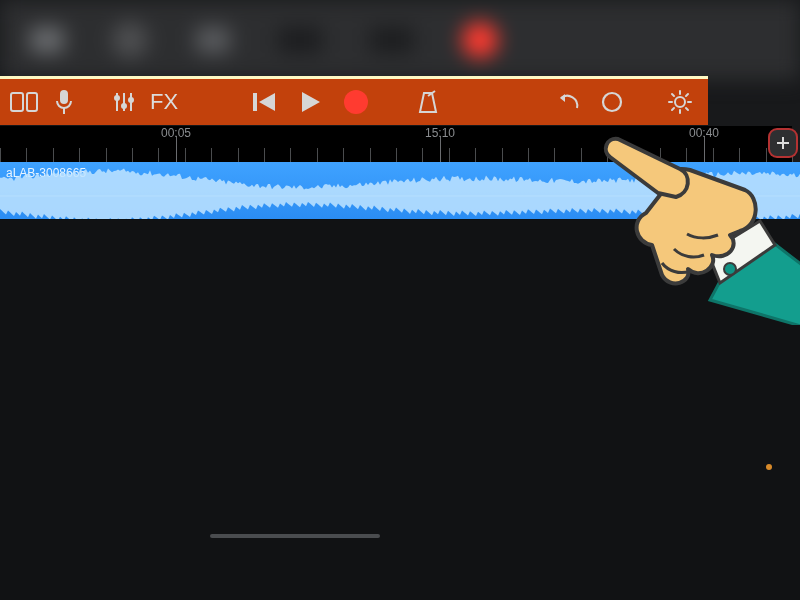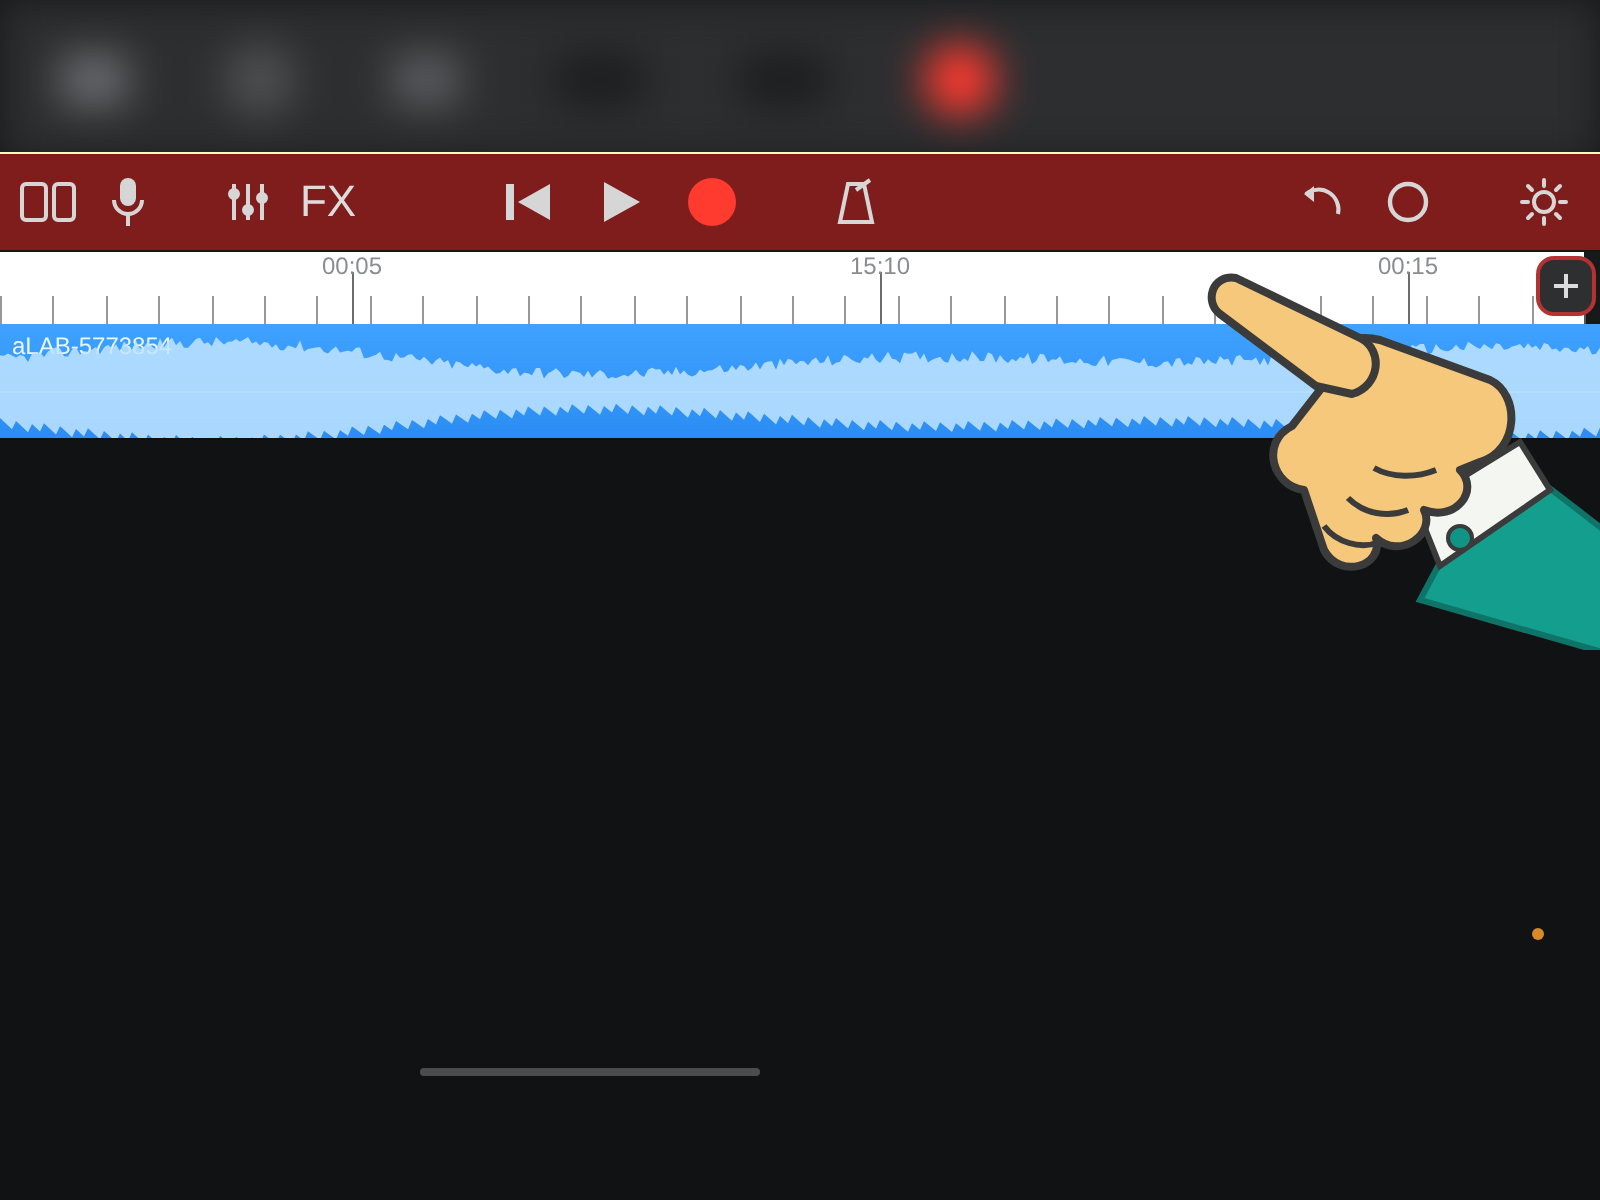--- a/index.html
+++ b/index.html
@@ -23,43 +23,43 @@
     align-items: center;
     height: 80px;
     padding-left: 30px;
     gap: 48px;
   }
   .blur-dot { width: 36px; height: 36px; border-radius: 50%; }
   .blur-rect { width: 34px; height: 26px; border-radius: 4px; }
   
   .toolbar {
     position: absolute;
-    left: 0; top: 76px; width: 800px; height: 50px;
-    background: #7f1d1d;
+    left: 0; top: 76px; width: 708px; height: 50px;
+    background: #c2410c;
     display: flex;
     align-items: center;
     z-index: 2;
-    border-top: 1px solid #fef9c3;
+    border-top: 3px solid #fef9c3;
     border-bottom: 1px solid #151618;
   }
   .toolbar .seg { display: flex; align-items: center; }
   .tb-btn {
     width: 40px; height: 50px;
     display: flex; align-items: center; justify-content: center;
     color: #dcdcdc;
   }
   .tb-btn svg { display: block; }
   .fx-label { font-size: 22px; font-weight: 500; color: #dcdcdc; padding: 0 8px; }
   .spacer-sm { width: 20px; }
   .spacer-lg { flex: 1; }
   
   .ruler {
     position: absolute;
     left: 0; top: 126px; width: 792px; height: 36px;
-    background: #ffffff;
+    background: #000000;
     z-index: 2;
   }
   .ruler .tick {
     position: absolute;
     top: 0;
     width: 1px;
     background: #6a6c6f;
   }
   .ruler .tick.minor { top: 22px; height: 14px; opacity: .7; }
   .ruler .tick.major { top: 10px; height: 26px; }
@@ -268,32 +268,32 @@
     <div class="tick minor" style="left: 686.4px;"></div>
     <div class="tick minor" style="left: 712.8px;"></div>
     <div class="tick minor" style="left: 739.2px;"></div>
     <div class="tick minor" style="left: 765.6px;"></div>
     <div class="tick minor" style="left: 792px;"></div>
     <div class="tick major" style="left: 176px;"></div>
     <div class="lbl" style="left: 176px;">00:05</div>
     <div class="tick major" style="left: 440px;"></div>
     <div class="lbl" style="left: 440px;">15:10</div>
     <div class="tick major" style="left: 704px;"></div>
-    <div class="lbl" style="left: 704px;">00:15</div>
+    <div class="lbl" style="left: 704px;">00:40</div>
   </div>
 
 <div class="add-btn">
   <svg width="16" height="16" viewBox="0 0 16 16" stroke="#dcdcdc" stroke-width="2">
     <line x1="8" y1="2" x2="8" y2="14"></line>
     <line x1="2" y1="8" x2="14" y2="8"></line>
   </svg>
 </div>
 
 <div class="track">
-  <div class="track-label">aLAB-5773854</div>
+  <div class="track-label">aLAB-3008665</div>
   <svg class="wave" viewBox="0 0 800 58" preserveAspectRatio="none">
       <path d="M0 34 L0 15.684696502057612 L2 15.865915998966873 L4 14.787335984445807 L6 15.689951644215771 L8 16.70365089943065 L10 15.513880737689526 L12 16.028313538378676 L14 19.043513392817836 L16 14.911602419693736 L18 14.20692707627083 L20 14.392724465875542 L22 16.48778864215628 L24 13.733136910626143 L26 12.258676127999802 L28 11.749868999839311 L30 12.114400377026662 L32 16.14884355158269 L34 16.2053265523535 L36 12.858198441085925 L38 11.570695609413498 L40 15.361608077273516 L42 13.47194579327395 L44 14.03160493752663 L46 12.726034227460133 L48 11.462901227121538 L50 15.038758660472084 L52 11.80571072917591 L54 10.338079435375512 L56 12.099070909940295 L58 10.107441746667583 L60 13.60416534290695 L62 8.719098247070107 L64 11.137646513479098 L66 12.767432064995237 L68 8.404959063860701 L70 12.402280291173067 L72 11.333663535401278 L74 8.662257990338805 L76 11.406760662876636 L78 12.80808279096517 L80 6.996016272119622 L82 11.655900102808939 L84 8.69528682905312 L86 6.910609008537833 L88 10.653845684539284 L90 8.499188871935822 L92 11.909710055565462 L94 11.904026701171517 L96 9.722968779160713 L98 7.496245301380021 L100 6.90911087110042 L102 9.869032246376893 L104 9.172354916935483 L106 11.170969694718835 L108 6.43897931820273 L110 8.439365070576521 L112 10.190653411860925 L114 8.933582625016982 L116 8.79776947608023 L118 7.468375888334478 L120 8.852775630519602 L122 7.747221019048183 L124 6.503509634185846 L126 9.695651050130746 L128 8.786533578907676 L130 10.794591027973166 L132 8.960469471408338 L134 9.413694034557182 L136 11.839335691949067 L138 10.144678078325391 L140 13.125884312571948 L142 13.134663834340234 L144 10.744939253123253 L146 11.419513209533523 L148 12.176735248514124 L150 8.25716870419647 L152 13.790257596102382 L154 12.460993536371873 L156 12.176582647682569 L158 11.733112491511768 L160 11.482219006377328 L162 13.997753455679842 L164 14.742449384754856 L166 12.734589586731044 L168 11.21467307677782 L170 14.312082074314254 L172 13.711748992739771 L174 13.320823436236857 L176 13.935339203185801 L178 11.906881295722627 L180 11.809252934962405 L182 17.1051425814027 L184 16.812790960014222 L186 16.172658089519814 L188 15.314090315356562 L190 13.921987345811274 L192 17.903469290814886 L194 18.054543702877954 L196 18.72677261964641 L198 14.493939607554793 L200 16.81871680605264 L202 16.71933197187924 L204 15.436235522861946 L206 15.09876758071426 L208 17.391825012311443 L210 18.222528468923663 L212 16.386889422890164 L214 18.236477201221255 L216 20.34508601561995 L218 18.175401988420163 L220 16.745670173944397 L222 19.29636157479058 L224 17.95684015256522 L226 22.412029832587994 L228 18.569081502101778 L230 19.224040001531527 L232 20.728511108345533 L234 21.656328513083203 L236 19.470220787125044 L238 21.188478341792223 L240 20.051620378375873 L242 22.189061828709168 L244 21.285780285908984 L246 23.248982924928114 L248 24.874773412573575 L250 24.514818806661903 L252 22.743016443997725 L254 25.022160816878216 L256 22.370610437842302 L258 22.028954692400582 L260 26.12668067949896 L262 24.34884003948681 L264 24.602715769378264 L266 25.68448902521351 L268 21.945905911345363 L270 21.96094425649532 L272 27.19248037644196 L274 24.658955823223945 L276 23.60104412075902 L278 22.148317486799815 L280 23.985913541166937 L282 27.021202000219233 L284 26.050451357540958 L286 23.425495550845064 L288 23.720400615111643 L290 24.398131322000122 L292 26.477217805593344 L294 23.198422174551148 L296 26.691405110770475 L298 24.641392454668143 L300 22.955841777221437 L302 24.431108938920644 L304 27.419114635806 L306 26.49401093278006 L308 27.118847784404444 L310 26.312239543407667 L312 25.315031457148148 L314 26.25696615229359 L316 24.823350107994507 L318 22.92172011784596 L320 25.348509740947385 L322 26.45571574238574 L324 22.817564523482098 L326 21.897178542156198 L328 22.713242723777313 L330 22.506670862883173 L332 25.407272016161418 L334 23.10041688710024 L336 25.493704202726576 L338 21.383627082861043 L340 25.122239402329356 L342 23.28382214657961 L344 25.331549761163842 L346 26.284156495550832 L348 25.382602741744723 L350 22.756741368191122 L352 24.091984049458723 L354 23.295967592190028 L356 23.165220257819847 L358 22.051828082564235 L360 20.530101195186134 L362 24.06324013304672 L364 23.670002156953398 L366 20.591367565316666 L368 22.95720600812859 L370 20.452942801275405 L372 20.986225241695827 L374 23.353588923894854 L376 21.907124058320505 L378 19.221141792107666 L380 22.75884053268943 L382 19.53897227477151 L384 18.80250893116016 L386 18.679308667927806 L388 22.85478224439401 L390 17.23655935839171 L392 20.62115499728091 L394 17.36063579516279 L396 18.02928639673816 L398 20.090275828243797 L400 18.56232387588974 L402 18.6863674722091 L404 20.59222709072021 L406 17.965273149288393 L408 16.71309242256151 L410 19.63215446384006 L412 19.074478036728355 L414 15.61429755689877 L416 20.714729544286037 L418 19.394439086012937 L420 18.8943063103329 L422 15.344092871858685 L424 16.429108448329362 L426 18.05687724915103 L428 19.023804535929024 L430 19.68184315519177 L432 16.605160083488258 L434 17.256802985023064 L436 14.655366781974081 L438 18.041660237619567 L440 19.54537255238213 L442 16.85173997287833 L444 13.868212414043274 L446 17.39112009438043 L448 17.772340184367497 L450 19.585963468029895 L452 14.294961017673888 L454 14.91785088175222 L456 14.695364785815688 L458 13.757114846484868 L460 17.78826029835711 L462 14.696174233744937 L464 19.277110355123092 L466 17.882869740142823 L468 17.087467619053573 L470 16.353800164354148 L472 18.700311292477195 L474 19.367659477293586 L476 14.485384575205572 L478 17.73857466158094 L480 19.034532878263533 L482 17.16944429187935 L484 18.495042762641724 L486 13.585277823343525 L488 15.9029815682096 L490 18.466535551268066 L492 18.5165376938853 L494 14.182469201095905 L496 15.149361486346248 L498 19.32446310425766 L500 15.50390669100387 L502 18.039375911885905 L504 19.504772415677415 L506 17.362882795303186 L508 18.63204555440476 L510 16.552818079338 L512 17.25464361614002 L514 14.422518251995186 L516 19.963657900723753 L518 18.674165291810485 L520 14.905696962485745 L522 15.23213025236689 L524 19.116230300164233 L526 17.57631704195279 L528 17.85293221050876 L530 16.075506335208175 L532 19.92902574198442 L534 19.320699552841177 L536 19.046626684418136 L538 19.458462845108144 L540 17.13008753022674 L542 19.52427101473777 L544 19.65934134304254 L546 20.775851315344198 L548 21.003245470104122 L550 18.026527062112926 L552 15.752925035704997 L554 20.978560992652817 L556 18.05511615428501 L558 17.55649831738064 L560 16.945508803401435 L562 17.24050940063335 L564 17.682089298819395 L566 18.399732015876662 L568 19.078482316302107 L570 19.625613120883898 L572 16.837292407347885 L574 21.065250101582155 L576 20.883444959096373 L578 21.754731436387054 L580 20.697526551894768 L582 18.952476736254454 L584 18.64912467155597 L586 21.47257611934794 L588 17.330166737134753 L590 17.01812888313322 L592 20.88825840907296 L594 19.514581440841948 L596 20.360021146796655 L598 16.44306449357431 L600 17.00442898926329 L602 20.173729413806136 L604 17.63614453652861 L606 19.299083820707136 L608 19.958854115105883 L610 15.967326332434379 L612 17.898602114695315 L614 17.215680485411852 L616 20.937124488743038 L618 16.30372781551519 L620 15.445181416216471 L622 18.046740101021168 L624 18.015889126929302 L626 18.149010772126125 L628 16.798050897685187 L630 20.537185496757196 L632 16.82948723140538 L634 20.693591957266538 L636 15.3703652362348 L638 14.989568837382976 L640 15.236527226353836 L642 18.01879404347065 L644 16.132818570833237 L646 15.930612188682058 L648 13.986414821328829 L650 17.763361372967758 L652 14.280148153696569 L654 18.777699296091 L656 17.385833162690794 L658 13.789928744768535 L660 17.897592052766033 L662 18.505322498795298 L664 17.965179271613067 L666 14.851447704489395 L668 12.627305636401424 L670 12.311489766993482 L672 13.144962005754437 L674 15.257575815871832 L676 12.334742553230484 L678 16.284097801030978 L680 11.902167700510052 L682 15.541035278251009 L684 15.7750067705779 L686 12.067277945531629 L688 13.43660042293033 L690 15.12394799301956 L692 13.25918293422015 L694 15.52772233048374 L696 11.837204388766732 L698 12.98415475713367 L700 13.320652844000975 L702 15.420998139030317 L704 14.748376536179318 L706 10.321526659414438 L708 11.381406191587587 L710 10.057858206973837 L712 10.036277507962762 L714 15.224276966390413 L716 14.418353869992593 L718 9.970556274453237 L720 12.455149361513868 L722 13.335281803601951 L724 13.629652135426863 L726 12.579175132982446 L728 10.31364820038511 L730 12.518417764965097 L732 13.101045681017403 L734 8.85797564260643 L736 10.141199605805852 L738 11.524924220741973 L740 12.472237273794871 L742 10.001774140297478 L744 11.354384248057933 L746 12.659797552014957 L748 9.603291020320722 L750 10.09235513212905 L752 12.923360387350442 L754 12.448223828618396 L756 11.241075575694072 L758 10.764925372518782 L760 10.038329147105657 L762 12.302055584443739 L764 9.685752712569023 L766 11.87461450193836 L768 10.776047478223028 L770 13.186337348619787 L772 9.457315641757717 L774 10.163026361259874 L776 12.766392652999322 L778 12.285883486069238 L780 13.962180347467438 L782 11.924843950476028 L784 11.85898095669694 L786 13.671910711685012 L788 14.159831994100372 L790 11.674489778282652 L792 12.789842010130446 L794 10.968726396149926 L796 15.229527205517954 L798 14.81284208498629 L800 11.848148886434728 L800 51.75443014461652 L798 56.294757054557294 L796 54.829079696838946 L794 53.357246293711654 L792 51.87911375118642 L790 56.39454781992161 L788 54.90342324346042 L786 53.40562389362737 L784 57.90104289291024 L782 56.389582723672866 L780 54.87115532406268 L778 53.34568217049642 L776 57.81309434662657 L774 56.2733325987102 L772 54.72634737732197 L770 53.17209886537198 L768 57.610556992409215 L766 56.04170143521091 L764 54.46552160467752 L762 58.88201661907291 L760 57.291195263668754 L758 55.693075936871416 L756 54.087686582929194 L754 58.47506461133671 L752 56.85525680307231 L750 55.22831920382306 L748 53.59431700437064 L746 57.95332440832922 L744 56.30542448744525 L742 54.65070902468568 L740 58.98927834535964 L738 57.321241136534496 L736 55.646714255024676 L734 53.965822524247294 L732 58.27869852025458 L730 56.58548234726835 L728 54.88632140305671 L726 53.18137013450726 L724 57.470789783765056 L722 55.754748125316866 L720 54.0334191944158 L718 58.30698300725271 L716 56.575625273292104 L714 54.83953710020143 L712 53.09891469181277 L710 57.35395903956564 L708 55.60487560788866 L706 53.85187401398623 L704 52.09516770250381 L702 56.33497361555255 L700 54.57151185858039 L698 52.80500536258201 L696 57.03567954314498 L694 55.26376195683388 L692 53.48948195541696 L690 51.71307033844322 L688 55.934759004679094 L686 54.15478060291581 L684 52.37336818265817 L682 50.59075484520578 L680 54.807173395636596 L678 53.0228559962006 L676 51.23803382162922 L674 55.45293671686292 L672 53.66779285769487 L670 51.8828284148247 L668 50.098267221810325 L666 54.31433044739987 L664 52.53123627271914 L662 50.749199573782334 L660 48.968431609785405 L658 53.18913971763326 L656 51.41152701314161 L654 49.63579209934484 L652 53.862128782330366 L650 52.0907257950083 L648 50.32176652921363 L646 48.555428776525574 L644 52.79188447817537 L642 51.031299484400655 L640 49.27383332359005 L638 47.51963898154707 L636 51.76886269118757 L634 50.02164373296915 L632 48.27811424633499 L630 52.538399052438464 L628 50.80261548839787 L626 49.07087325331346 L624 47.34327426626187 L622 51.6199125364648 L620 49.900874045811214 L618 48.186236643893714 L616 46.476069955701405 L614 50.77043530209282 L612 49.069385633153544 L610 47.372965474524094 L608 51.681210886764674 L606 49.9941494378039 L604 48.31180018849945 L602 46.63417369131919 L600 50.96127200213215 L598 49.29308870507889 L596 47.62960895047233 L594 45.970809505660114 L592 50.316658818760935 L590 48.667117095168315 L588 47.02213638669615 L586 51.3816606932222 L584 49.745626076667 L582 48.11396078712751 L580 46.486585400967186 L578 50.86341297064624 L576 49.244349186058884 L574 47.629292547127164 L572 46.018134547384626 L570 50.410759868266865 L568 48.80704658381012 L566 47.20686637544395 L564 51.6100847565491 L562 50.01656130643736 L560 48.42614991339617 L558 46.83869902642782 L556 51.254051915299726 L554 49.67204693851067 L552 48.092517818765636 L550 46.5152939255414 L548 50.94020056431413 L546 49.367059272010835 L544 47.795688118236924 L542 52.22590201182415 L540 50.657513012234915 L538 49.09033064535201 L536 47.524162223176326 L534 51.95881316694932 L532 50.394087333211985 L530 48.829787342307725 L528 47.265714908832805 L526 51.70167117353542 L524 50.13745703616199 L522 48.57287348874796 L520 53.007721948849834 L518 51.44180459221495 L516 49.87492468438661 L514 48.30688691074331 L512 52.737497704473526 L510 51.16656557199009 L508 49.59390141529221 L506 48.01931885078735 L504 52.442634524090636 L502 50.86366842032509 L500 49.28224416945255 L498 53.69818934617257 L496 52.111335763934335 L494 50.52151976261528 L492 48.928582489429324 L490 53.33237017263765 L488 51.732734387645245 L486 50.129532315077725 L484 48.5226269904447 L482 52.91188754500804 L480 51.29718943748656 L478 49.67841467624173 L476 54.05545203160325 L474 52.42819723800758 L472 50.79655318563728 L470 49.16043010126501 L468 53.51974571802087 L466 51.87442543381902 L464 50.22440245819527 L462 48.56961794732502 L460 52.91002112700765 L458 51.245569403421605 L456 49.576228461472 L454 53.901972350571015 L452 52.222783557709576 L450 50.53865306769775 L448 48.84958041046976 L446 53.155573695368915 L444 51.456649632346554 L442 49.75283354002852 L440 48.04415934062199 L438 52.33066954165466 L436 50.612415204557905 L434 48.88945590012471 L432 53.16185965089259 L430 51.42970286052091 L428 49.693070230251294 L426 47.95205466255866 L424 52.20675715211957 L422 50.45728666424307 L420 48.70376000092786 L418 46.946301654727804 L416 51.18504365062604 L414 49.420125376135275 L412 47.65169339985975 L410 51.87990127877124 L408 50.10490935446805 L406 48.32688453870263 L404 46.54600008847919 L402 50.762435371038194 L400 48.97637561905975 L398 47.188011676432595 L396 45.39753973494908 L394 49.60516106230074 L392 47.81108172176137 L390 46.015512283957705 L388 50.2186675311391 L386 48.42076615436924 L384 46.62203044407366 L382 44.82268597438674 L380 49.02296128175128 L378 47.223087538232775 L376 45.42329822001844 L374 43.623828771578395 L372 47.82491626597346 L370 46.02679906179979 L368 44.22971645726609 L366 48.43390834190369 L364 46.63961484641361 L362 44.84707599115829 L360 43.056531333807506 L358 47.26821961665013 L356 45.48237841408438 L354 43.69924378079912 L352 41.91904990115856 L350 46.14202874030121 L348 44.36840969746216 L346 42.598419262024926 L344 46.83228067280548 L342 45.07021358106723 L340 43.31243371776043 L338 41.559152565474164 L336 45.81057703558244 L334 44.06690915105913 L332 42.328345735428556 L330 40.59507810831024 L328 44.8672917880072 L326 43.14516620157744 L324 41.42887440281794 L322 45.71858279857947 L320 44.014450883818796 L318 42.31663098578292 L316 40.62526801770695 L314 44.940499242394026 L312 43.2624540460318 L310 41.5912537225856 L308 39.9270112690935 L306 44.26983119217317 L304 42.61980932603463 L302 40.977032662276514 L300 45.341579191727305 L298 43.713517758575406 L296 42.092907927014785 L294 40.47979986061533 L292 44.87423421460868 L290 43.27624204126213 L288 41.68584470849479 L286 40.10305383187099 L284 44.52787122008718 L282 42.96028883404938 L280 41.4002887596187 L278 45.84784319408308 L276 44.30291444639399 L274 42.765454951186825 L272 41.235407296584604 L270 45.712704265764316 L268 44.19726889224611 L266 42.689014528845604 L264 41.18784493021021 L262 45.693654348840916 L260 44.20632764448158 L258 42.725740406738964 L256 47.25175909077723 L254 45.78424116591266 L252 44.32303527691511 L250 42.867981417804984 L248 47.41891111791651 L246 45.975647639980224 L244 44.538006189960825 L242 43.10579413836902 L240 47.67881125275021 L238 46.25684994103606 L236 44.839695505430136 L234 49.42712640648283 L232 48.01891453699678 L230 46.61482550538953 L228 45.21461892812643 L226 49.818048730823904 L224 48.42486345761061 L222 47.03480658832203 L220 45.64761686309264 L218 50.26302861389932 L216 48.88077210259928 L214 47.50057386499648 L212 52.12215706046187 L210 50.74524182662441 L208 49.36954563864254 L206 47.994783672559215 L204 52.62066917223719 L202 51.246913819366554 L200 49.873228106031156 L198 48.499321709317634 L196 53.12490386744674 L194 51.74968375690506 L192 50.37337087005305 L190 54.9956753926848 L188 53.61630858101456 L186 52.234983137565855 L184 50.851413585440326 L182 55.46531664044541 L180 54.07641158056322 L178 52.684420612245944 L176 51.28906923302819 L174 55.89008658995095 L172 54.48720583329839 L170 53.08016446515451 L168 57.668704682294376 L166 56.252573712932254 L164 54.83152414685756 L162 53.40531425849899 L160 57.97370832246667 L158 56.5364769211332 L156 55.0933972438251 L154 53.64425337720837 L152 58.18883658646402 L150 56.726945586862264 L148 55.25838680535793 L146 59.7829746318432 L144 58.300531659708774 L142 56.81088891537918 L140 55.313886076504 L138 59.809371678502146 L136 58.29720330917327 L134 56.777247791106866 L132 55.24938135163693 L130 59.71348978010764 L128 58.16946857223336 L126 56.61722306135448 L124 61.05666853640899 L122 59.48773034645874 L120 57.9103439916278 L118 56.32445520032995 L116 60.73001999268146 L114 59.12700473001482 L112 57.51538615042864 L110 55.89515139032883 L108 60.26629799193569 L106 58.62883389675142 L104 56.98277742500241 L102 61.328157241090366 L100 59.66501230510609 L98 57.99339181047931 L96 56.31335510785762 L94 60.6249716153268 L92 58.9283207151042 L90 57.2234916368558 L88 55.510583327806394 L86 59.78970430983104 L84 58.06097252373401 L82 56.324515160939654 L80 60.580468482837354 L78 58.828977628039695 L76 57.07019640783044 L74 55.304287090095166 L72 59.53142017204354 L70 57.751774142048035 L68 55.96553523093915 L66 54.17289715311176 L64 58.374060837811584 L62 56.569234150984514 L60 54.75863160808444 L58 58.94247407824824 L56 57.120988480257985 L54 55.294407470722504 L52 53.46296912492061 L50 57.62691661075874 L48 55.786497856305324 L46 53.94196521137264 L44 52.09357510362563 L42 56.24158768970398 L40 54.38626650185106 L38 52.527878090549095 L36 56.66669166366529 L34 54.80297872261844 L32 52.937012696079115 L30 51.06906857172007 L28 55.19942252653555 L26 53.328351556250105 L24 51.45613310433831 L22 49.58304469117705 L20 53.70936354385135 L18 51.83536622713359 L16 49.96132827615362 L14 54.08752383127494 L12 52.214225275687916 L10 50.341702876227416 L8 48.470224427916904 L6 52.60005490273522 L4 50.73145610309628 L2 48.864686320524335 L0 47 Z" fill="#bfe4ff" opacity="0.85"></path>
       <line x1="0" x2="800" y1="34" y2="34" stroke="#bfe4ff" opacity=".6"></line>
     </svg>
 </div>
 
 <div class="workspace"></div>
 <div class="scroll-indicator"></div>
 <div class="orange-dot"></div>
 

